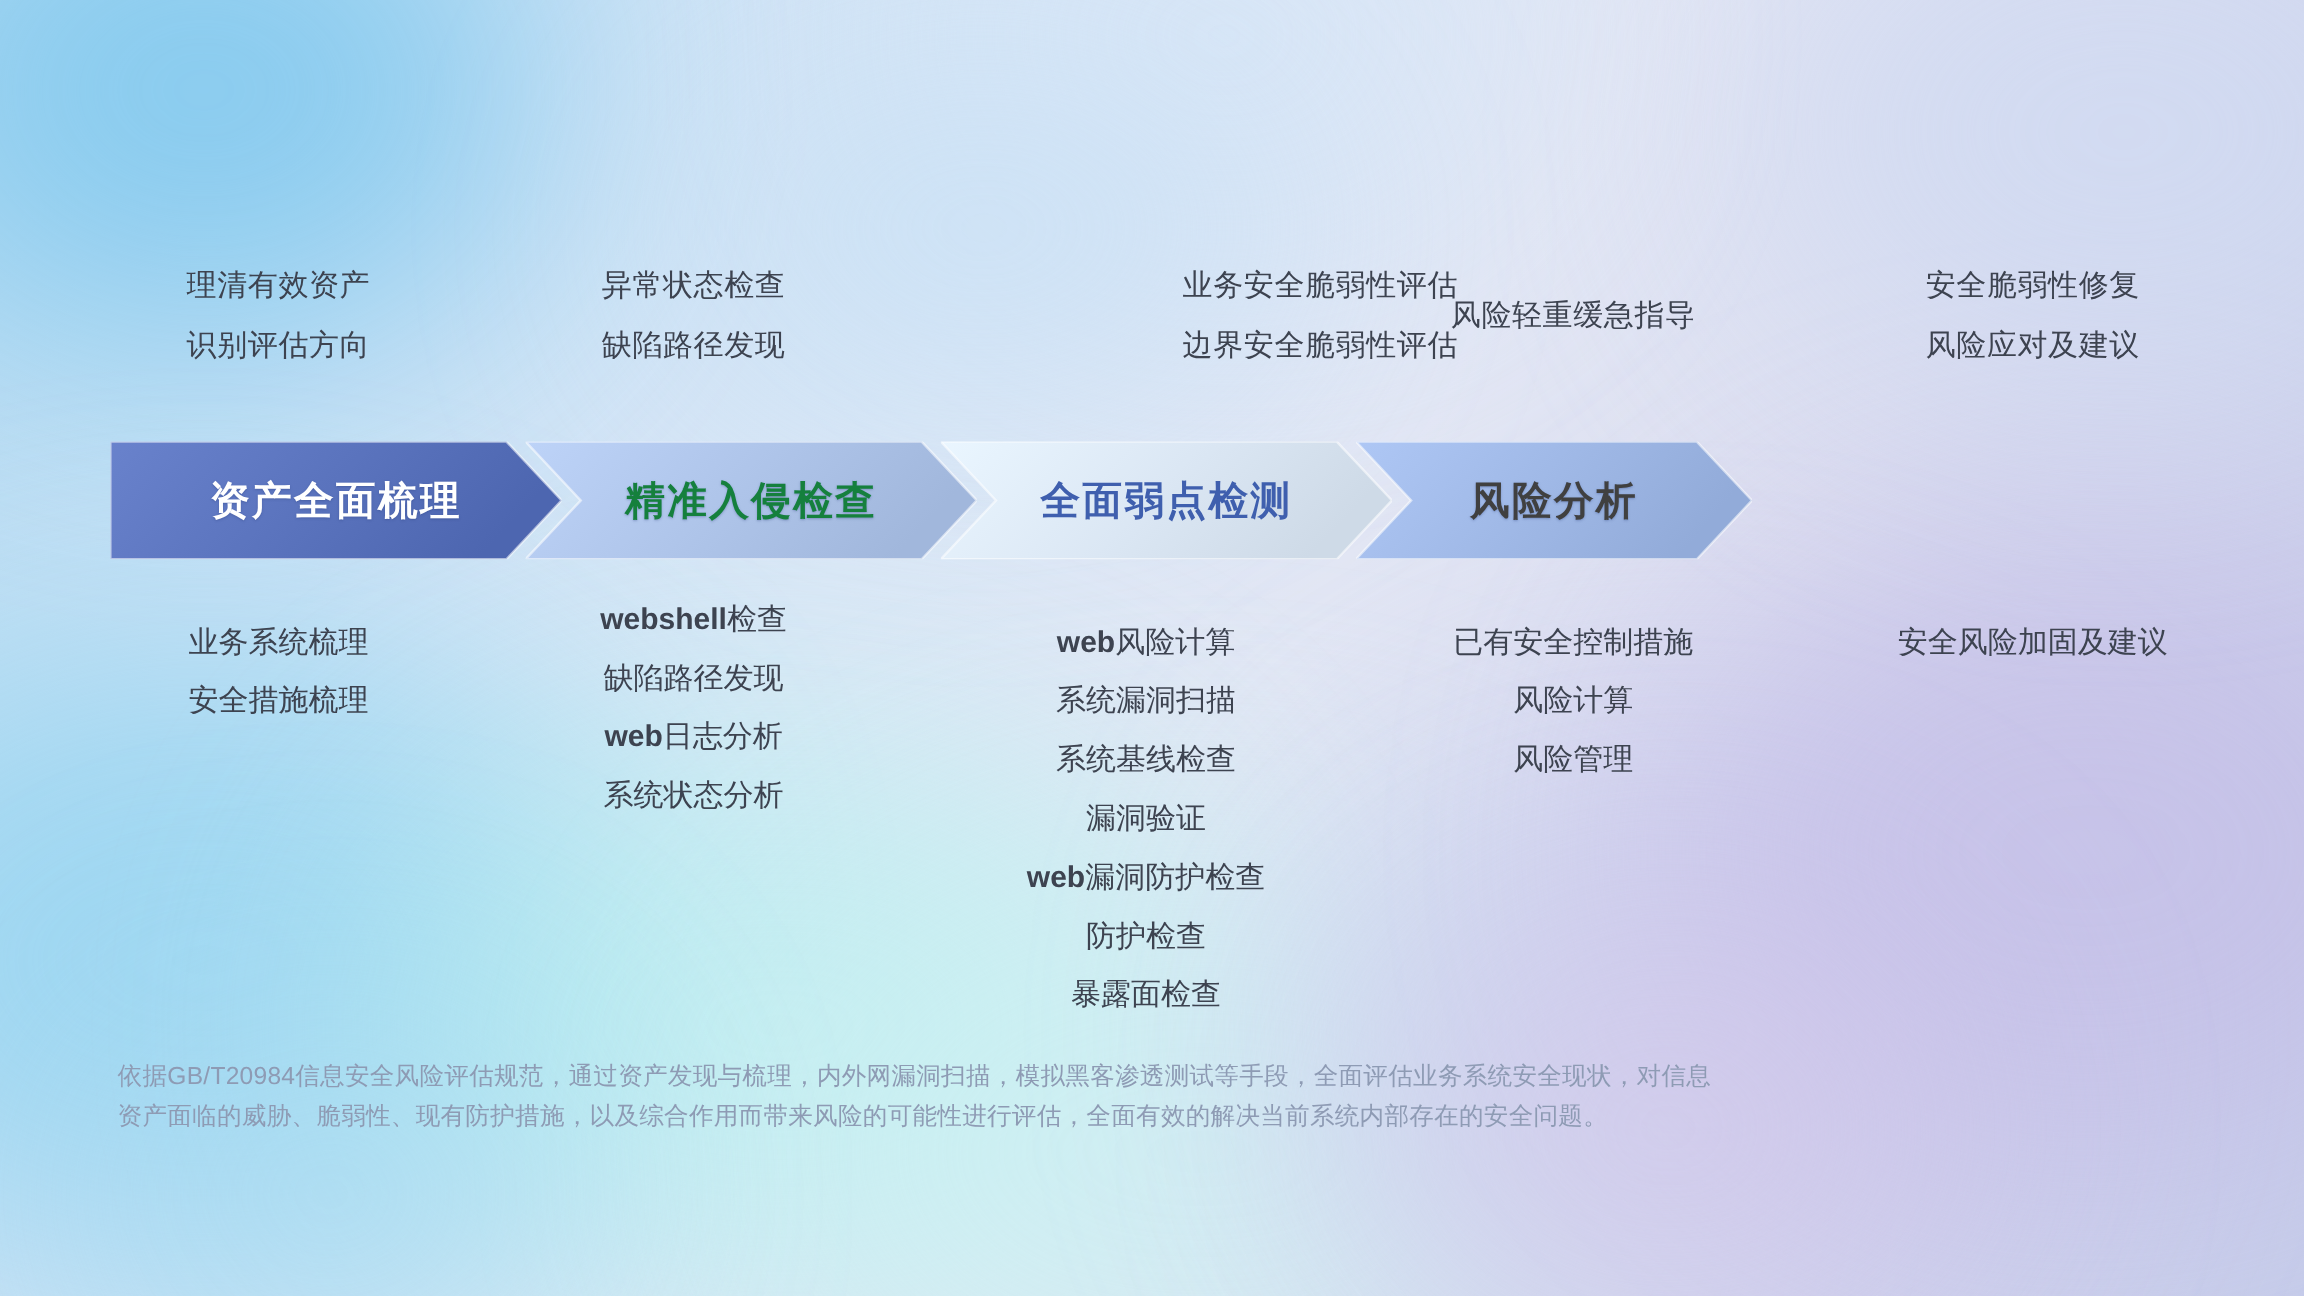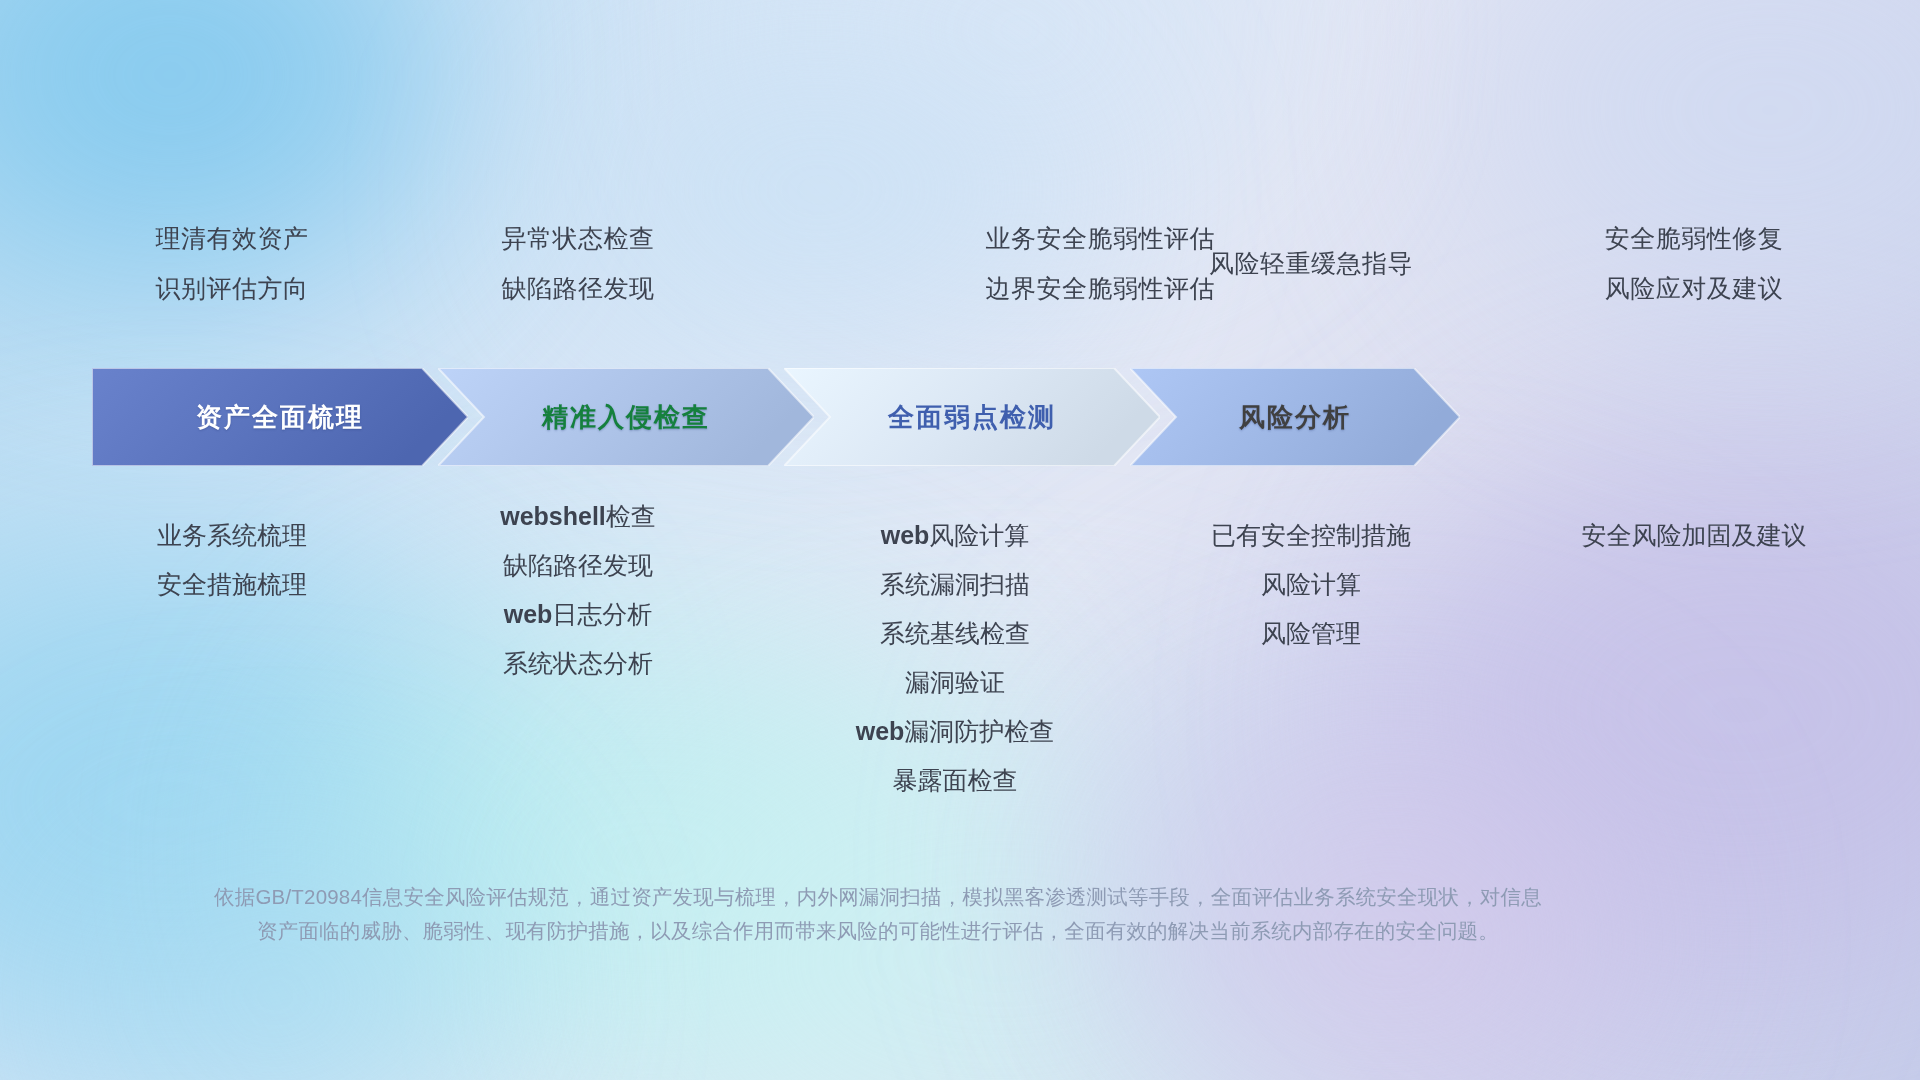--- a/index.html
+++ b/index.html
@@ -33,33 +33,33 @@
 
   .caption-row{position:absolute;left:0;top:0;width:1920px;height:300px;}
   .cap{position:absolute;text-align:center;color:#3d4350;font-size:25px;line-height:50px;
        letter-spacing:.5px;white-space:nowrap;}
   .cap div{white-space:nowrap;}
 
   
   #band{position:absolute;left:92px;top:368px;width:1740px;height:98px;}
   .chev{position:absolute;top:0;height:98px;display:flex;align-items:center;justify-content:center;
         box-sizing:border-box;}
-  .chev .lbl{position:relative;z-index:3;font-size:26px;font-weight:bold;letter-spacing:2px;
+  .chev .lbl{position:relative;z-index:3;font-size:33px;font-weight:bold;letter-spacing:2px;
              white-space:nowrap;}
   .chev .shape{position:absolute;inset:0;}
 
   
   .col-list{position:absolute;text-align:center;color:#3d4350;font-size:25px;line-height:49px;}
   .col-list .it{white-space:nowrap;}
   .col-list .it .en{font-weight:bold;letter-spacing:0;}
 
   
   #footer{position:absolute;left:98px;top:880px;width:1560px;color:#8e9bb4;
           font-size:20.5px;line-height:34px;letter-spacing:.2px;}
-  #footer .fl{white-space:nowrap;text-align:center;}
+  #footer .fl{white-space:nowrap;}
 </style>
 </head>
 <body>
 
 <div id="bg">
   <div class="base"></div>
   <div class="blob b1"></div>
   <div class="blob b2"></div>
   <div class="blob b3"></div>
   <div class="blob b4"></div>
@@ -165,20 +165,21 @@
         <div class="it">缺陷路径发现</div>
         <div class="it"><span class="en">web</span><span>日志分析</span></div>
         <div class="it">系统状态分析</div>
       </div>
       <div class="col-list" style="top: 511px; left: 695px; width: 520px;">
         <div class="it"><span class="en">web</span><span>风险计算</span></div>
         <div class="it">系统漏洞扫描</div>
         <div class="it">系统基线检查</div>
         <div class="it">漏洞验证</div>
         <div class="it"><span class="en">web</span><span>漏洞防护检查</span></div>
+        <div class="it">防护检查</div>
         <div class="it">暴露面检查</div>
       </div>
       <div class="col-list" style="top: 511px; left: 1051px; width: 520px;">
         <div class="it">已有安全控制措施</div>
         <div class="it">风险计算</div>
         <div class="it">风险管理</div>
       </div>
       <div class="col-list" style="top: 511px; left: 1434px; width: 520px;">
         <div class="it">安全风险加固及建议</div>
       </div>

